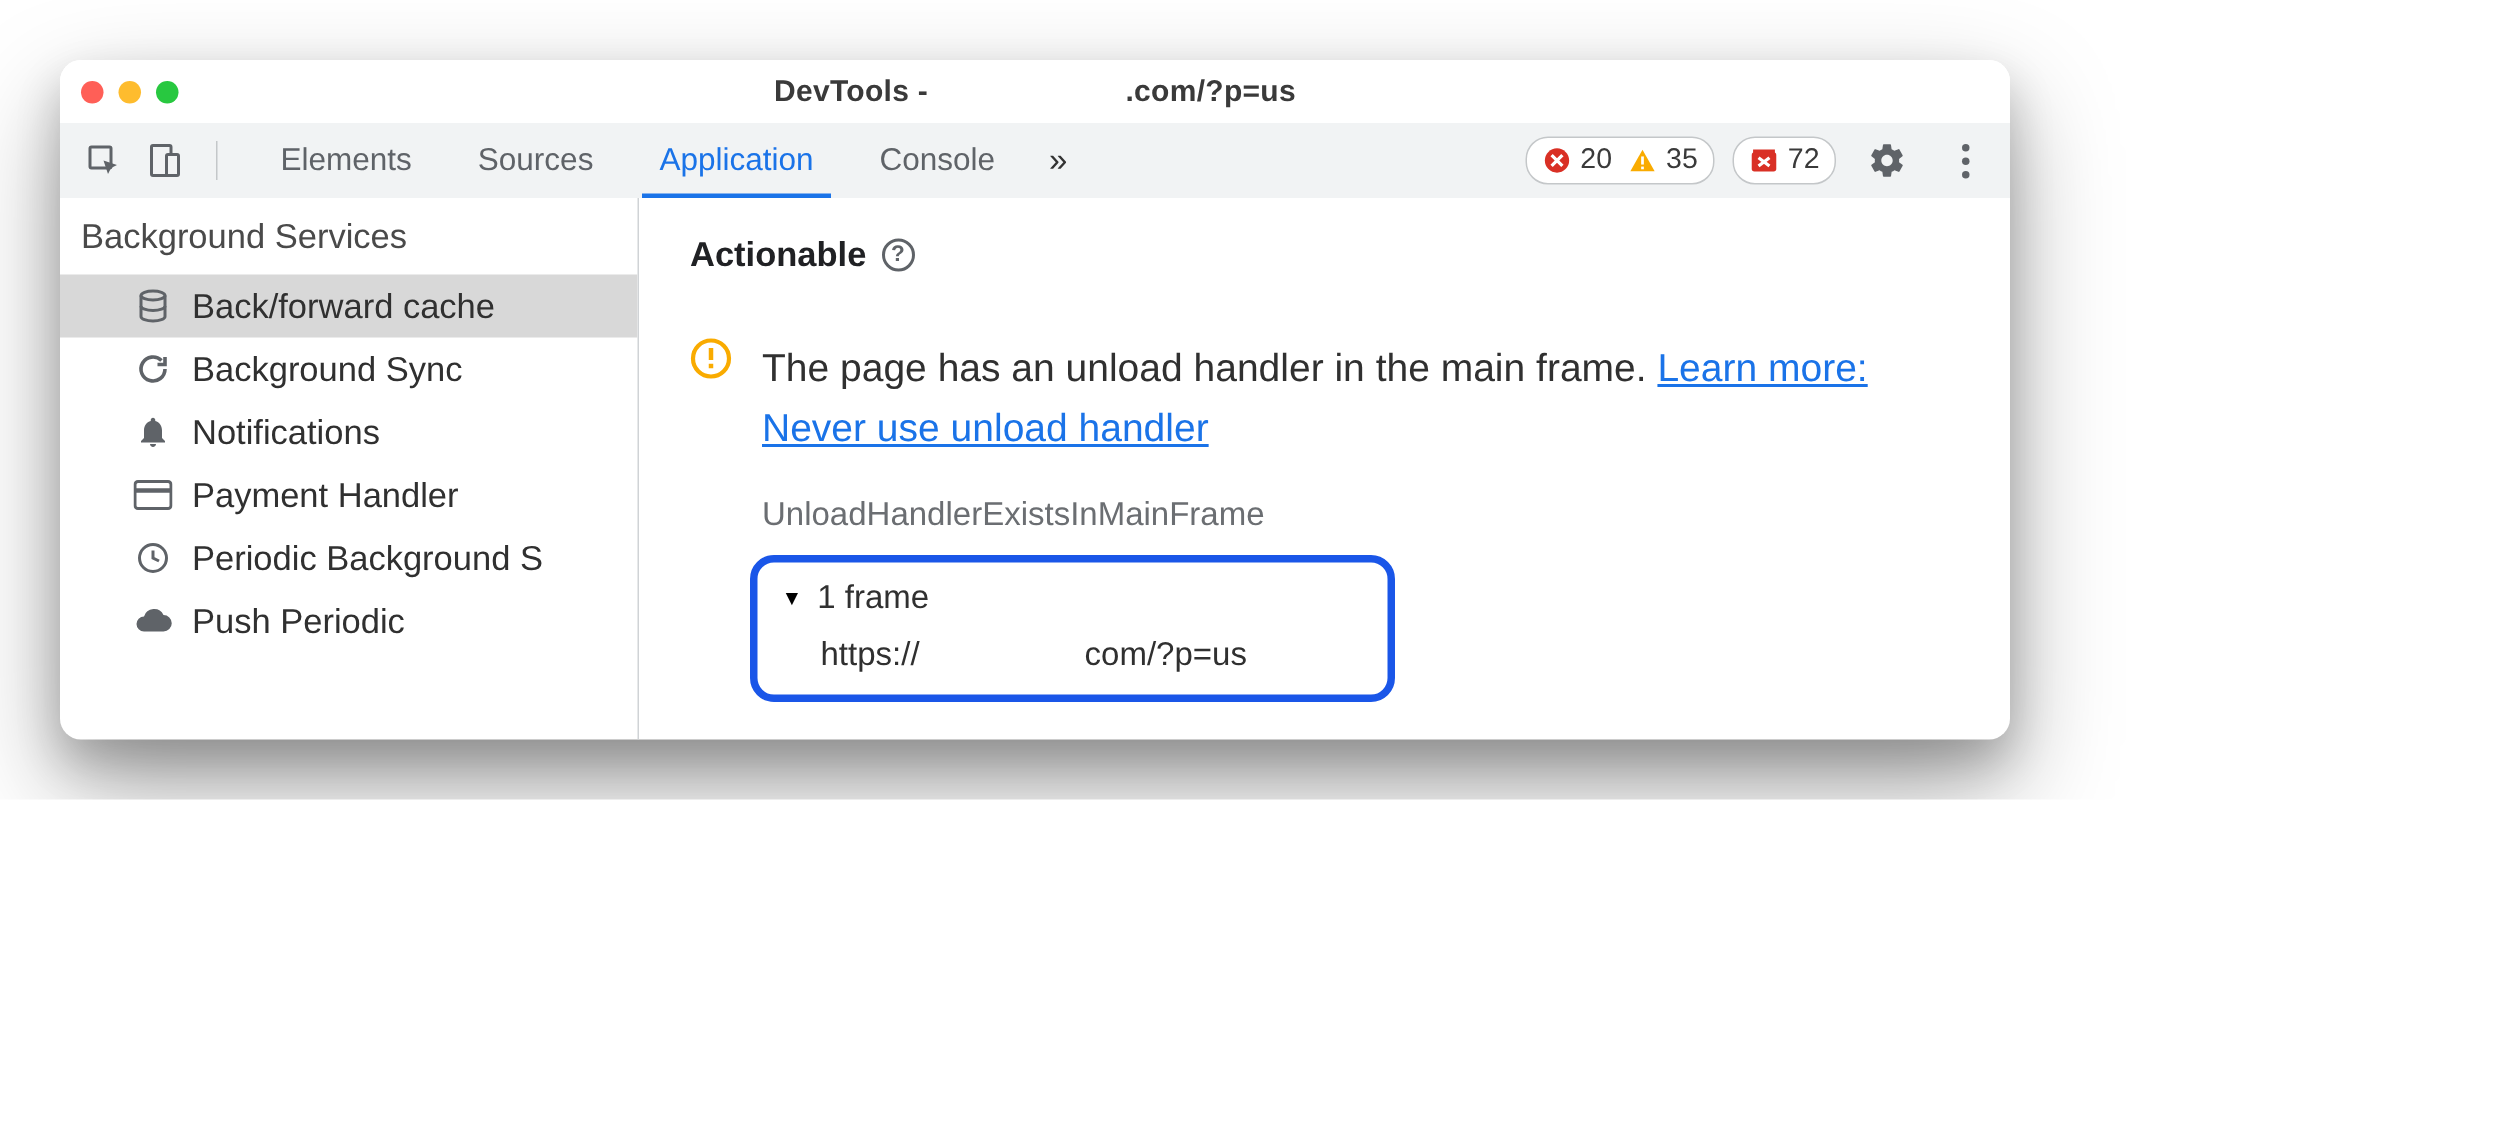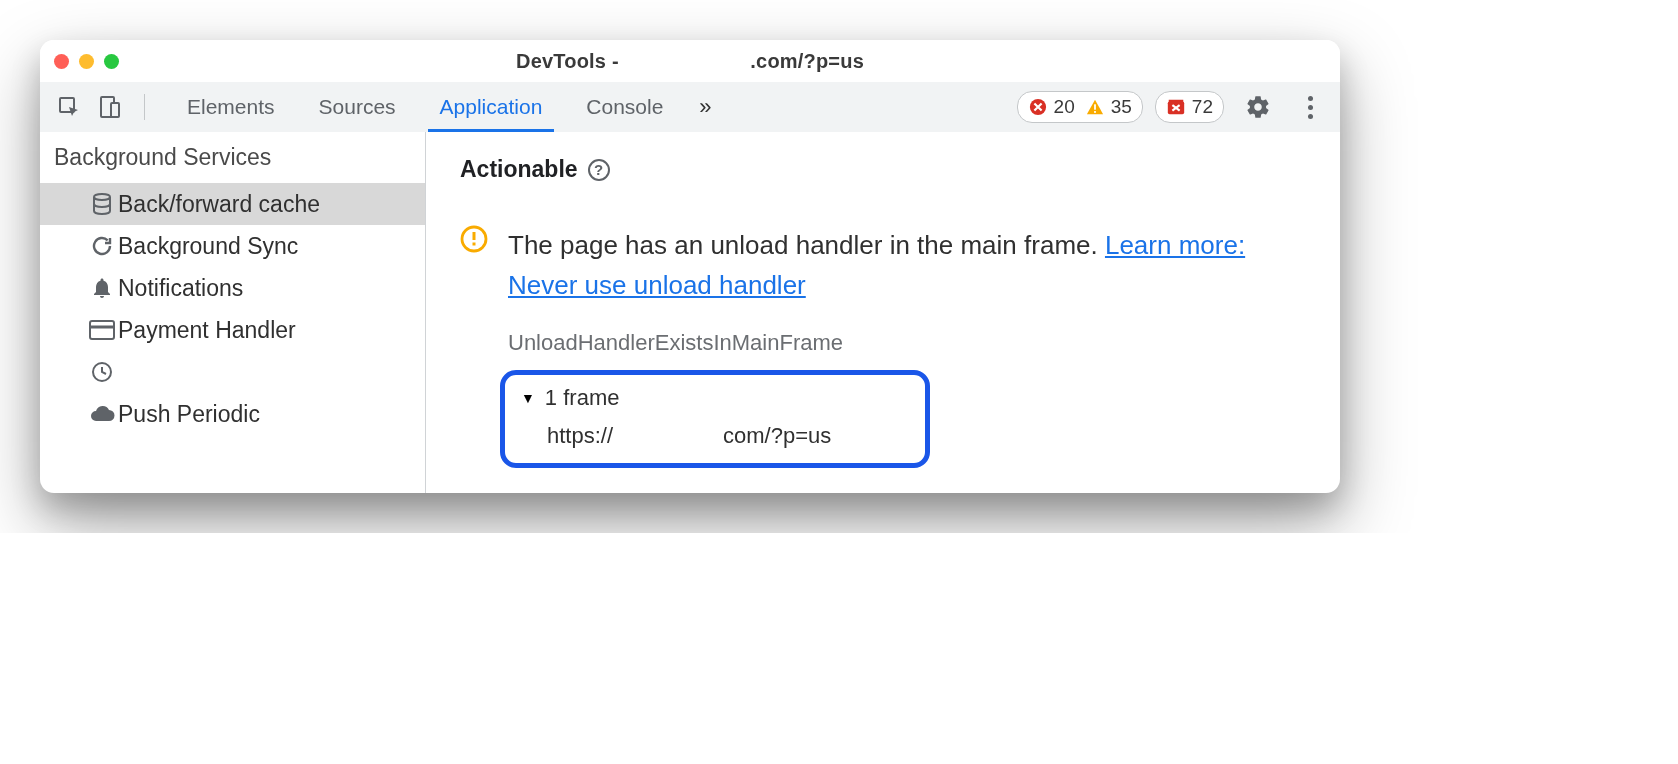--- a/index.html
+++ b/index.html
@@ -93,21 +93,21 @@
   width: 386px;
   border-right: 1px solid #d0d3d6;
   overflow: hidden;
 }
 .section-title { font-size: 23px; color: #4a4a4a; padding: 12px 14px 12px 14px; }
 .item {
   display: flex; align-items: center;
   padding: 7px 0 7px 48px;
   font-size: 23px; color: #303030;
   cursor: pointer;
-  gap: 2px;
+  gap: 12px;
   white-space: nowrap;
 }
 .item.selected { background: #d8d8d8; }
 .item .ico { width: 28px; height: 28px; display: inline-flex; align-items: center; justify-content: center; color: #5f6368; flex-shrink: 0; }
 
 .main { flex: 1; padding: 24px 34px; overflow: hidden; }
 .heading { font-size: 23px; font-weight: 700; color: #202124; display: flex; align-items: center; gap: 10px; }
 .qmark {
   width: 22px; height: 22px; border: 2px solid #5f6368; border-radius: 50%;
   display: inline-flex; align-items: center; justify-content: center;
@@ -261,20 +261,21 @@
         <span>Payment Handler</span>
       </div>
 
       <div class="item">
         <span class="ico">
           <svg width="24" height="24" viewBox="0 0 24 24" fill="none" stroke="#5f6368" stroke-width="2">
               <circle cx="12" cy="12" r="9"></circle>
               <path d="M12 7 v5 l4 2"></path>
             </svg>
         </span>
+        <span>Periodic Background S</span>
       </div>
 
       <div class="item">
         <span class="ico">
           <svg width="26" height="20" viewBox="0 0 26 20" fill="#5f6368">
               <path d="M20 17 H7 a5 5 0 0 1 0-10 a7 7 0 0 1 13-1 a4.5 4.5 0 0 1 0 11 Z"></path>
             </svg>
         </span>
         <span>Push Periodic</span>
       </div>

